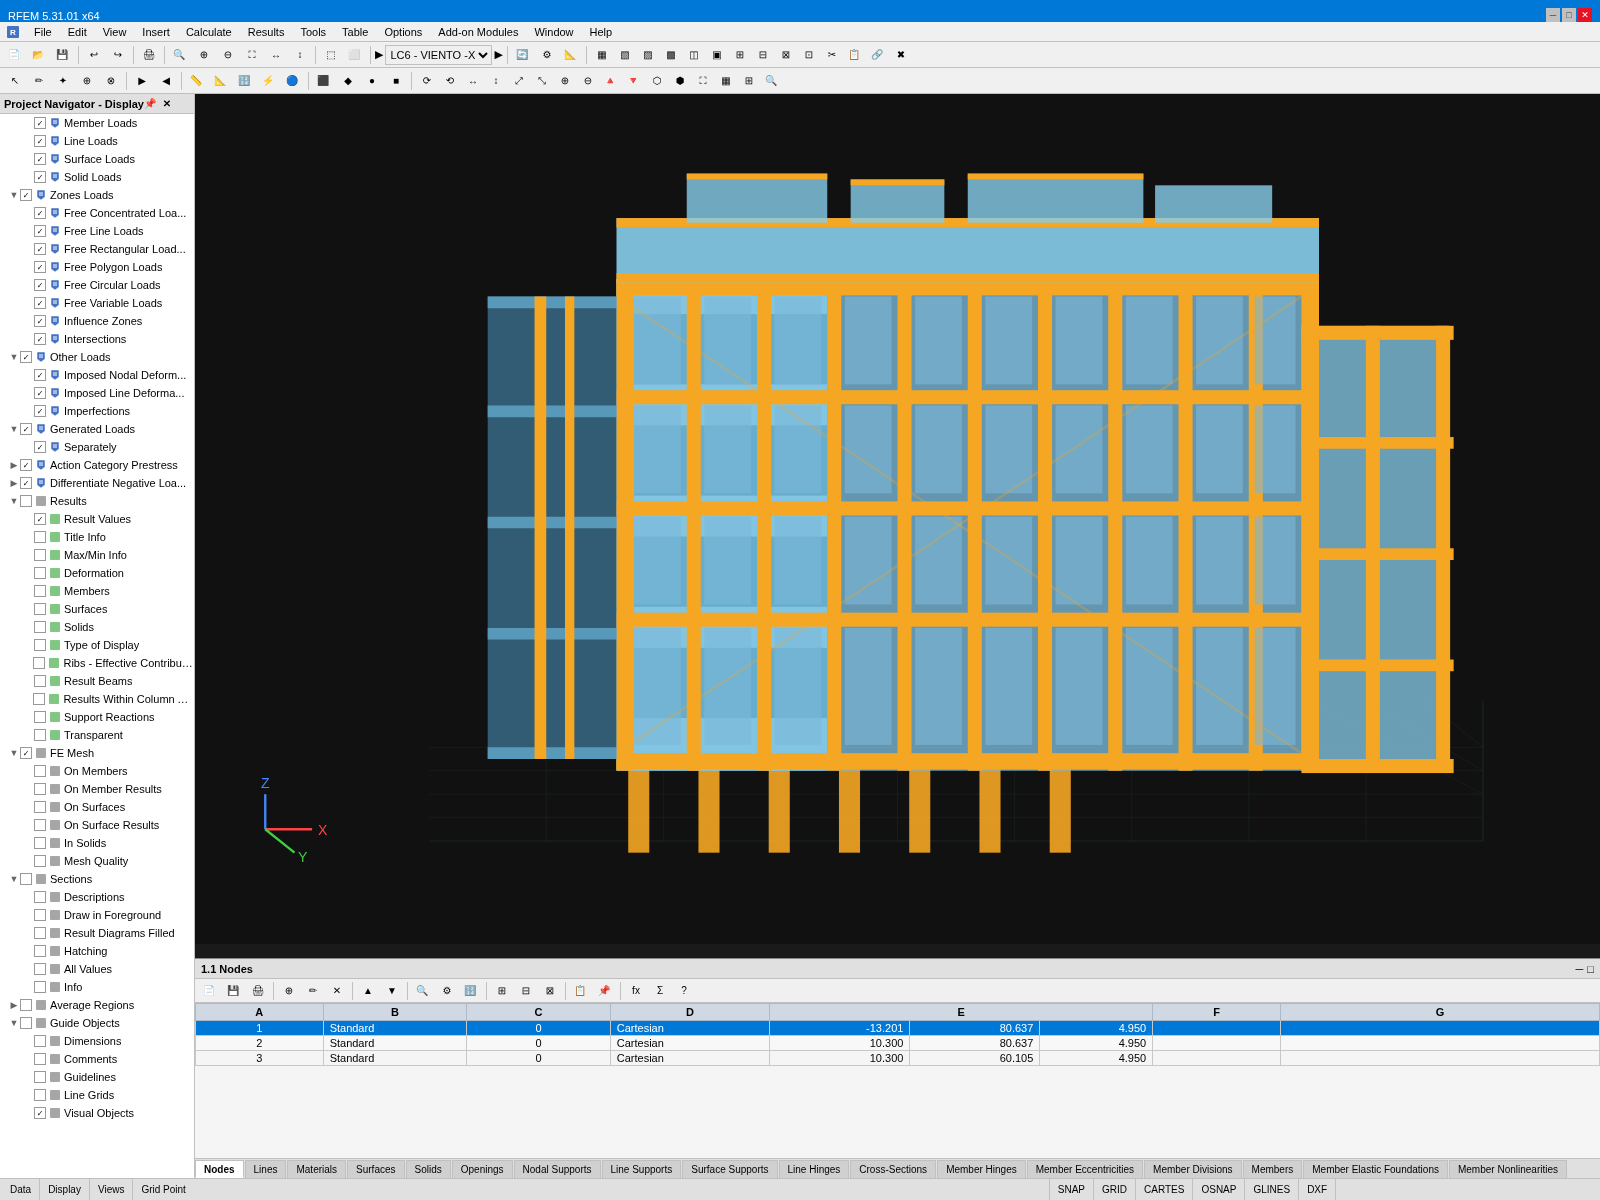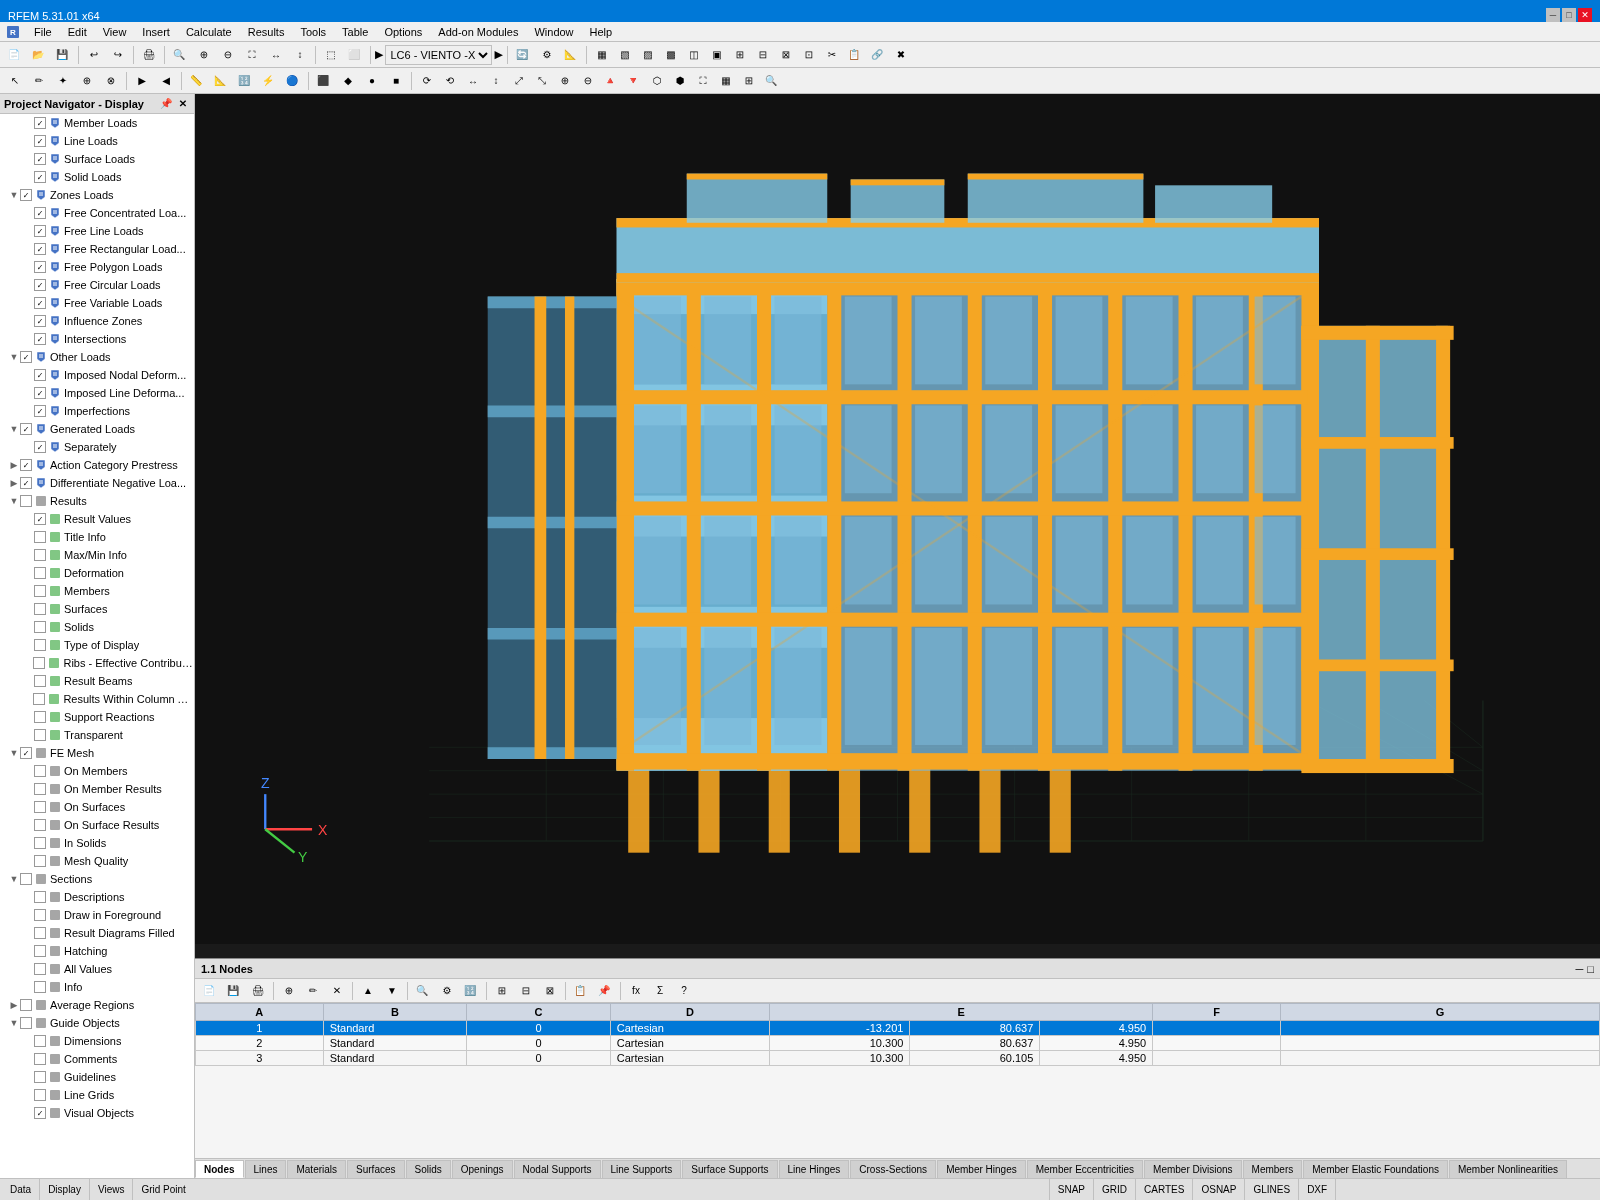--- a/index.html
+++ b/index.html
@@ -17,21 +17,21 @@
     
     .toolbar { height: 26px; background: #f0f0f0; border-bottom: 1px solid #c0c0c0; display: flex; align-items: center; padding: 0 4px; gap: 2px; overflow: hidden; }
     .toolbar-btn { width: 22px; height: 22px; background: #f0f0f0; border: 1px solid transparent; display: inline-flex; align-items: center; justify-content: center; cursor: pointer; font-size: 10px; }
     .toolbar-sep { width: 1px; height: 18px; background: #c0c0c0; margin: 0 2px; }
     
     
     #main-layout { display: flex; flex-direction: row; height: calc(1200px - 22px - 20px - 26px - 26px - 22px); }
     
     
     #left-panel { width: 195px; background: #f5f5f5; border-right: 1px solid #c0c0c0; display: flex; flex-direction: column; overflow: hidden; }
-    #panel-header { height: 20px; background: #e0e0e0; border-bottom: 1px solid #c0c0c0; display: flex; align-items: center; justify-content: space-between; padding: 0 4px; font-size: 11px; font-weight: bold; }
+    #panel-header { height: 20px; background: #e0e0e0; border-bottom: 1px solid #c0c0c0; display: flex; align-items: center; justify-content: flex-start; padding: 0 4px; font-size: 11px; font-weight: bold; }
     #panel-header-controls { display: flex; gap: 2px; }
     #panel-header-controls span { width: 14px; height: 14px; cursor: pointer; display: flex; align-items: center; justify-content: center; font-size: 10px; }
     #tree-container { flex: 1; overflow-y: auto; overflow-x: hidden; background: white; }
     .tree-item { display: flex; align-items: center; height: 18px; padding-left: 4px; cursor: pointer; white-space: nowrap; font-size: 11px; }
     .tree-item .expand { width: 12px; height: 12px; display: inline-flex; align-items: center; justify-content: center; font-size: 9px; color: #666; cursor: pointer; }
     .tree-item .checkbox { width: 12px; height: 12px; border: 1px solid #999; background: white; display: inline-flex; align-items: center; justify-content: center; margin-right: 2px; font-size: 8px; flex-shrink: 0; }
     .tree-item .checkbox.checked { background: white; color: #000; }
     .tree-item .icon { width: 14px; height: 14px; margin-right: 2px; flex-shrink: 0; display: inline-flex; align-items: center; justify-content: center; }
     .tree-item .label { font-size: 11px; overflow: hidden; text-overflow: ellipsis; }
     

